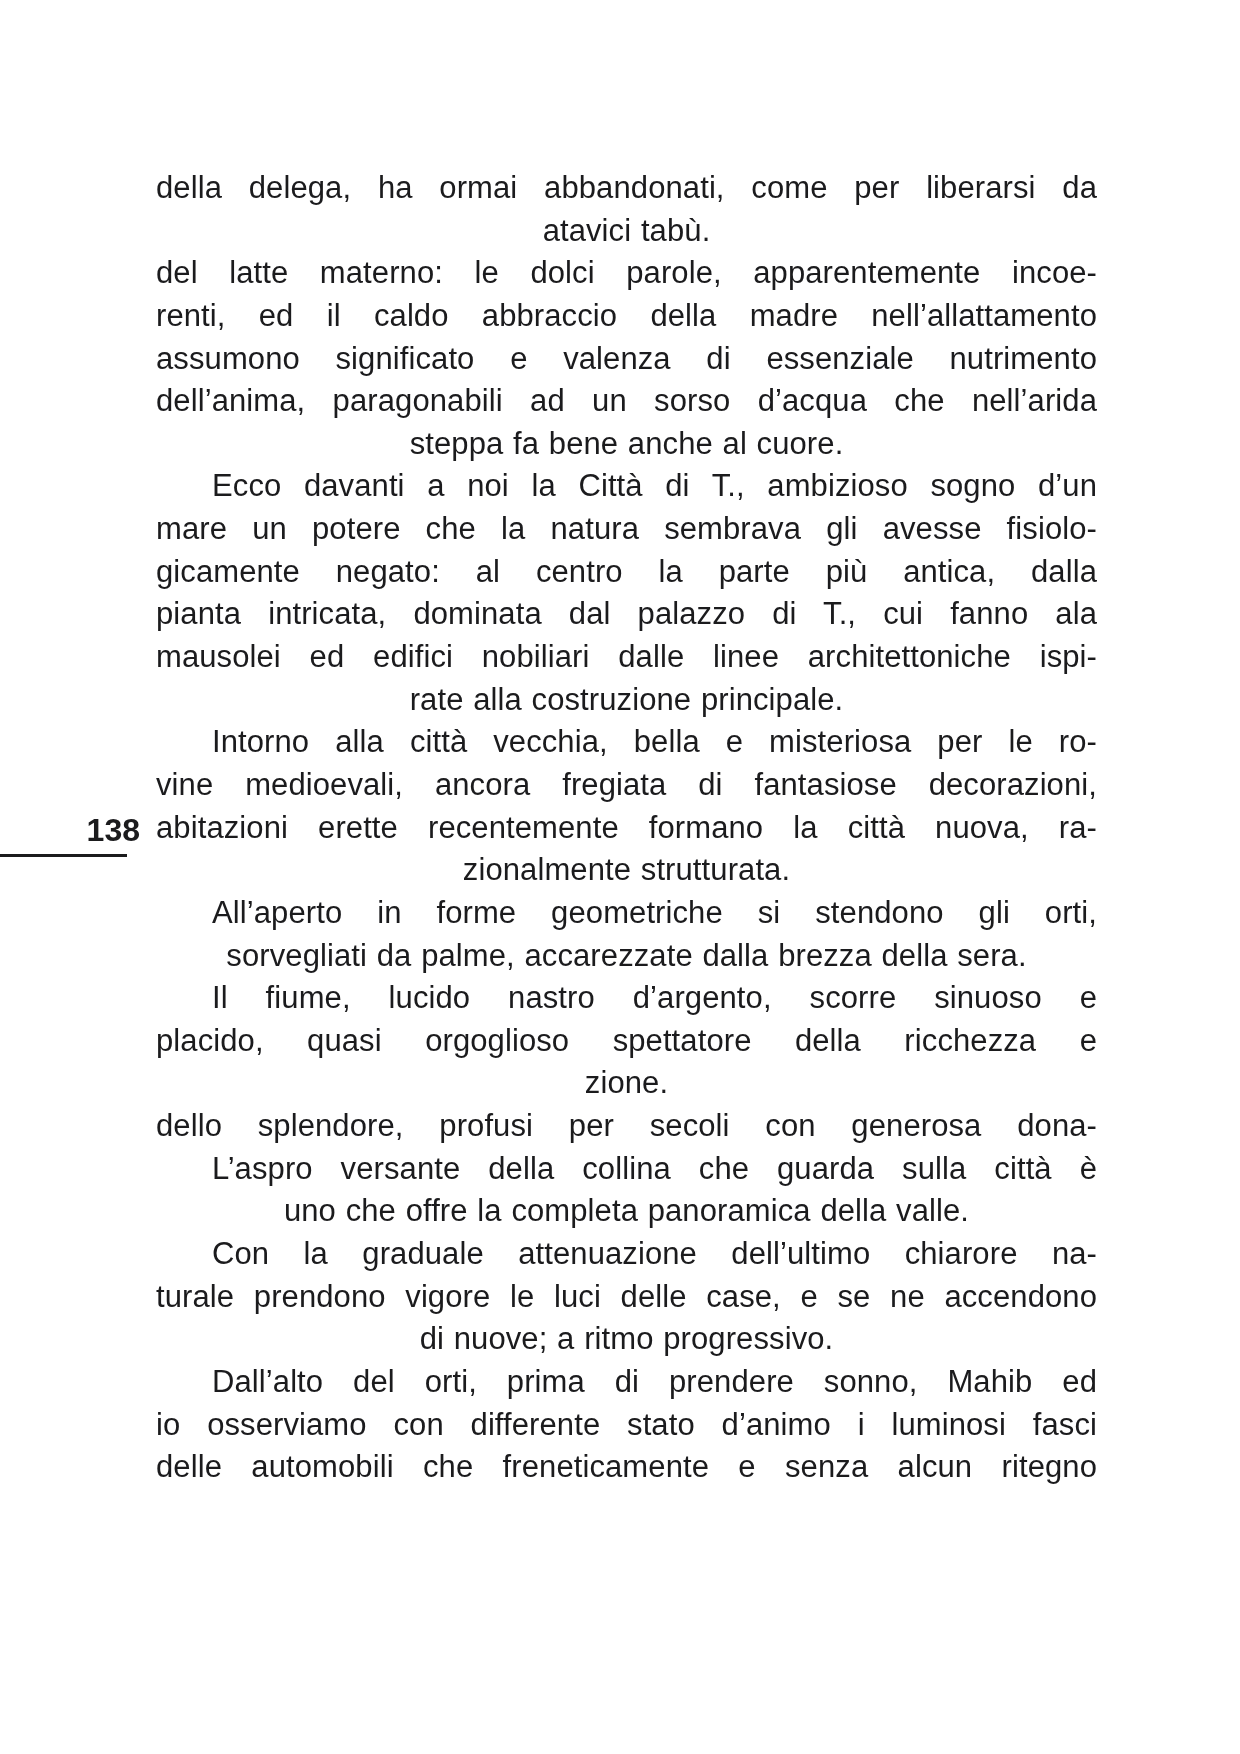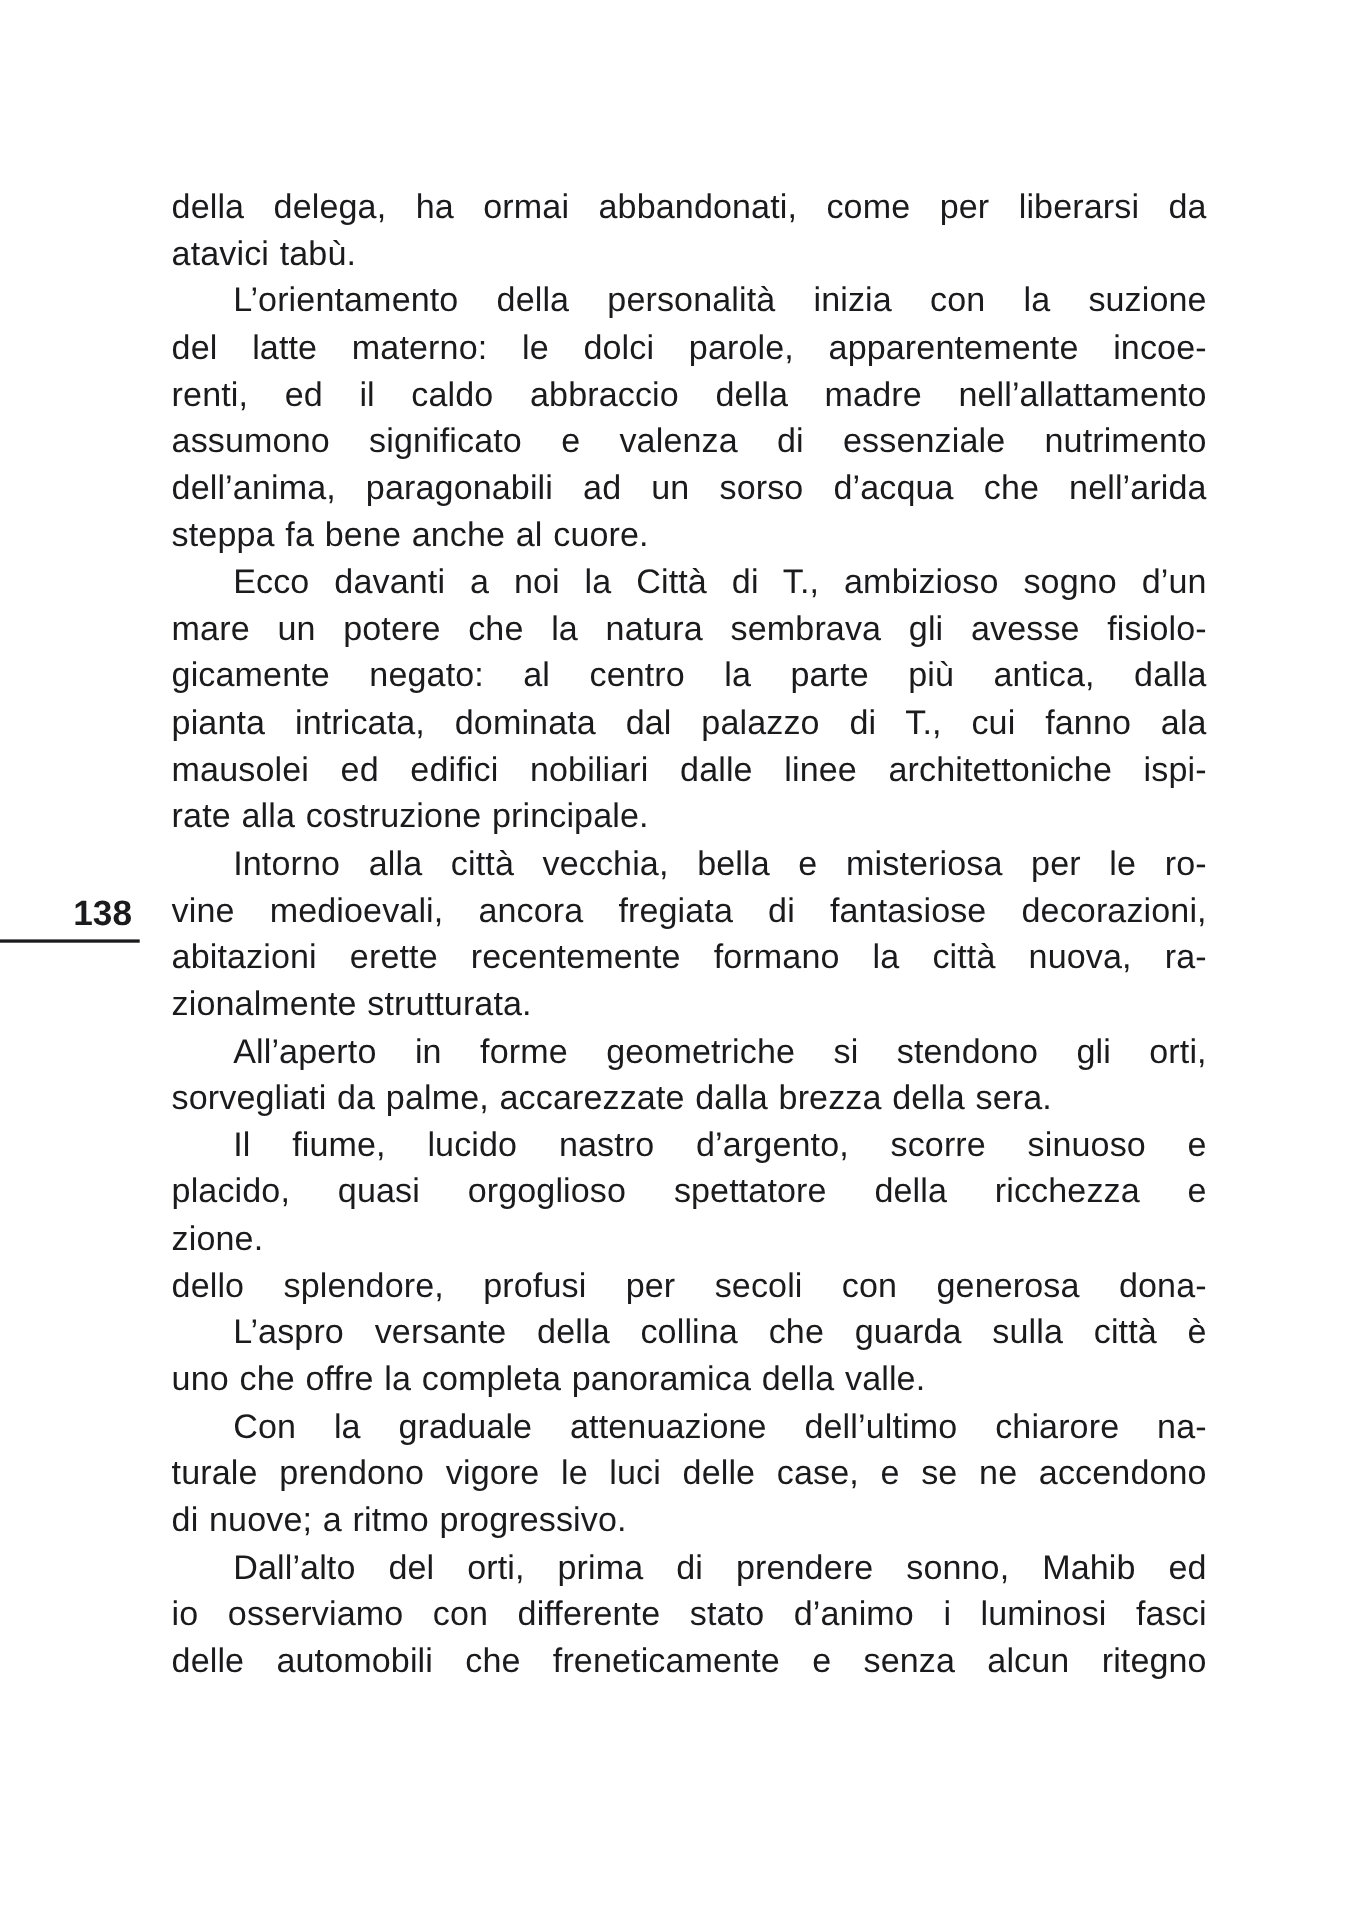--- a/index.html
+++ b/index.html
@@ -24,21 +24,21 @@
     width: 941px;
     margin-top: 36px;
   }
   .line {
     height: 42.65px;
     line-height: 42.65px;
     font-size: 31px;
     letter-spacing: 0.1px;
     color: #1b1b1d;
     overflow: hidden;
-    text-align: left;
+    text-align: center;
     word-spacing: 1px;
   }
   
   .line.j {
     text-align: justify;
   }
   .line.j::after {
     content: "";
     display: inline-block;
     width: 100%;
@@ -53,40 +53,40 @@
   .folio-num {
     position: absolute;
     left: 0;
     top: 812px;
     width: 120px;
     text-align: right;
     font-size: 32px;
     line-height: 36px;
     font-weight: bold;
     color: #1b1b1d;
+    padding-left: 20px;
   }
   .folio-rule {
     position: absolute;
     left: 0;
     top: 854px;
     width: 127px;
     height: 3px;
     background: #1b1b1d;
   }
 </style>
 </head>
 <body>
 
 <div class="page">
   <span class="folio-num">138</span>
   <div class="folio-rule"></div>
   <div class="text-block" id="text-block">
       <div class="line j">della delega, ha ormai abbandonati, come per liberarsi da</div>
       <div class="line">atavici tabù.</div>
-      <div class="line j ind">L’orientamento della personalità inizia con la suzione</div>
       <div class="line j">del latte materno: le dolci parole, apparentemente incoe-</div>
       <div class="line j">renti, ed il caldo abbraccio della madre nell’allattamento</div>
       <div class="line j">assumono significato e valenza di essenziale nutrimento</div>
       <div class="line j">dell’anima, paragonabili ad un sorso d’acqua che nell’arida</div>
       <div class="line">steppa fa bene anche al cuore.</div>
       <div class="line j ind">Ecco davanti a noi la Città di T., ambizioso sogno d’un</div>
       <div class="line j">mare un potere che la natura sembrava gli avesse fisiolo-</div>
       <div class="line j">gicamente negato: al centro la parte più antica, dalla</div>
       <div class="line j">pianta intricata, dominata dal palazzo di T., cui fanno ala</div>
       <div class="line j">mausolei ed edifici nobiliari dalle linee architettoniche ispi-</div>

